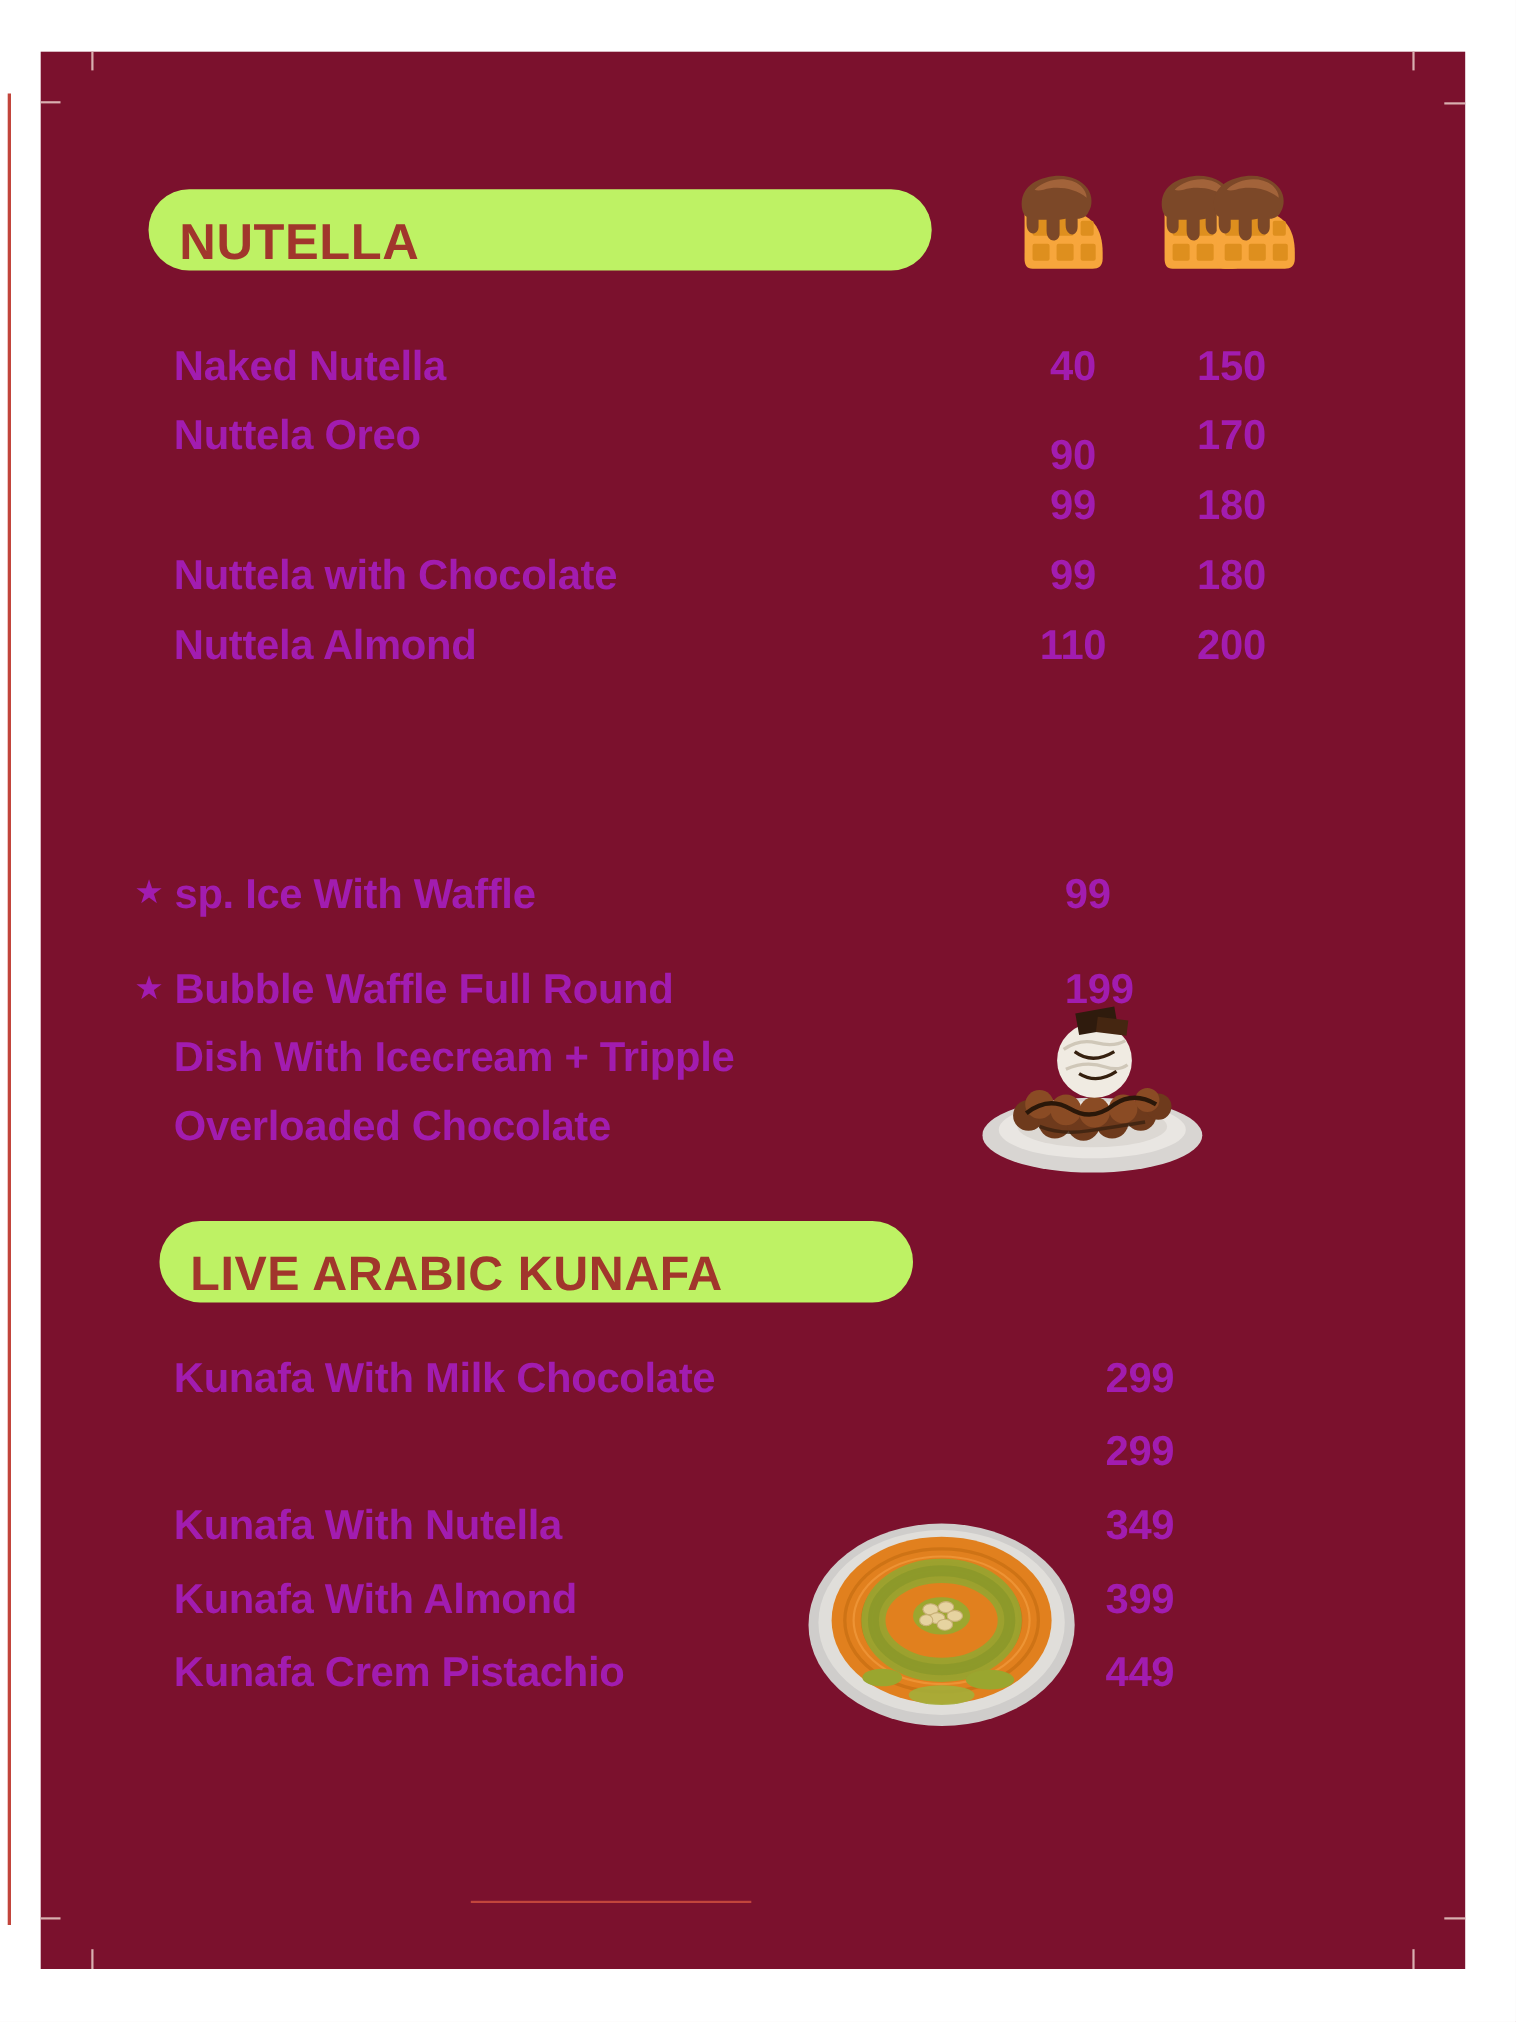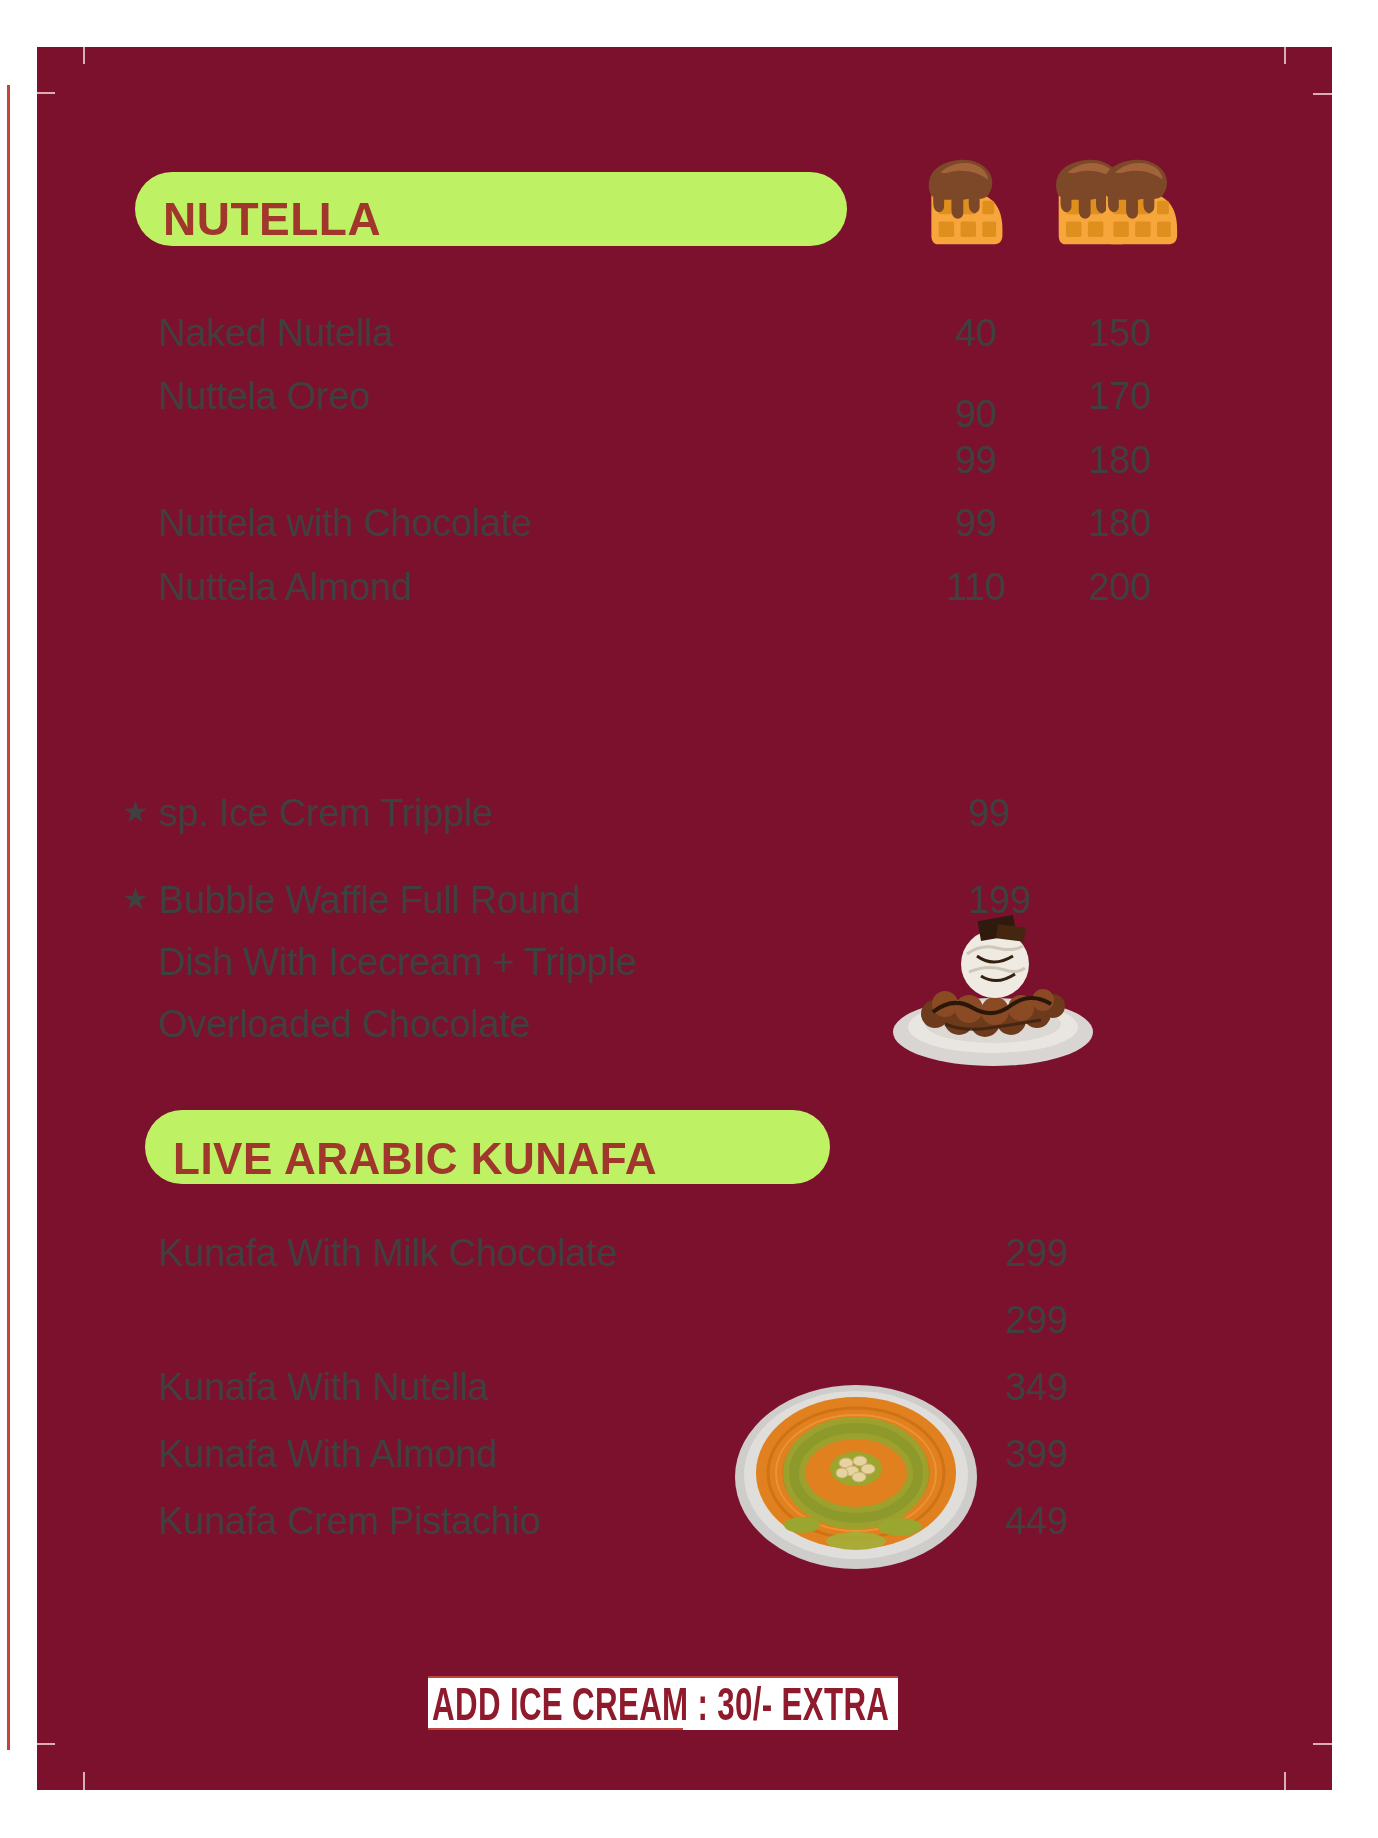--- a/index.html
+++ b/index.html
@@ -9,22 +9,22 @@
     --trim:#C2453C;
   }
   html,body{margin:0;padding:0;background:#ffffff;}
   .page{position:relative;width:1378px;height:1838px;background:#ffffff;overflow:hidden;
         font-family:"Liberation Sans","DejaVu Sans",sans-serif;}
   .panel{position:absolute;left:37px;top:47px;width:1295px;height:1743px;background:var(--maroon);}
   .trim-line{position:absolute;left:7px;top:85px;width:3px;height:1665px;background:var(--trim);}
   .tick{position:absolute;background:var(--tick);}
   .pill{position:absolute;background:#bef264;border-radius:44px;display:flex;align-items:flex-end;padding-left:28px;box-sizing:border-box;}
   .pill span{font-weight:bold;color:var(--heading);letter-spacing:0.5px;}
-  .row{position:absolute;height:46px;display:flex;align-items:center;color:#404040;
-       font-weight:normal;font-size:38px;letter-spacing:-0.3px;white-space:nowrap;}
+  .row{position:absolute;height:46px;display:flex;align-items:center;color:#a21caf;
+       font-weight:bold;font-size:38px;letter-spacing:-0.3px;white-space:nowrap;}
   .name-col{left:158px;}
   .star-row{left:122px;}
   .star{font-size:30px;margin-right:10px;position:relative;top:-2px;}
   .reg-col{left:928px;width:95px;justify-content:center;}
   .lg-col{left:1062px;width:115px;justify-content:center;}
   .gprice{left:968px;width:110px;}
   .kprice{left:1005px;width:110px;}
   .icon{position:absolute;}
   .photo{position:absolute;}
   .footer-band{position:absolute;left:428px;top:1676px;width:470px;height:52px;background:#ffffff;
@@ -123,21 +123,21 @@
   <div class="row reg-col" style="top:564px;">
       <span>110</span>
     </div>
   <div class="row lg-col" style="top:564px;">
       <span>200</span>
     </div>
 
 
   <div class="row star-row" style="top:790px;">
     <span class="star">★</span>
-    <span>sp. Ice Crem Tripple</span>
+    <span>sp. Ice With Waffle</span>
   </div>
   <div class="row gprice" style="top:790px;">
       <span>99</span>
     </div>
 
   <div class="row star-row" style="top:877px;">
     <span class="star">★</span>
     <span>Bubble Waffle Full Round</span>
   </div>
   <div class="row name-col" style="top:939px;">
@@ -237,18 +237,15 @@
     <g fill="#E6D3A0" stroke="#C8B077" stroke-width="1">
       <ellipse cx="114" cy="98" rx="7" ry="5"></ellipse>
       <ellipse cx="128" cy="96" rx="7" ry="5"></ellipse>
       <ellipse cx="136" cy="104" rx="7" ry="5"></ellipse>
       <ellipse cx="120" cy="106" rx="7" ry="5"></ellipse>
       <ellipse cx="110" cy="108" rx="6" ry="5"></ellipse>
       <ellipse cx="127" cy="112" rx="7" ry="5"></ellipse>
     </g>
   </svg>
 
-  <div class="footer-band">
-    <span>ADD ICE CREAM : 30/- EXTRA</span>
-  </div>
   <div class="footer-underline"></div>
 
 </div>
 
 </body></html>

